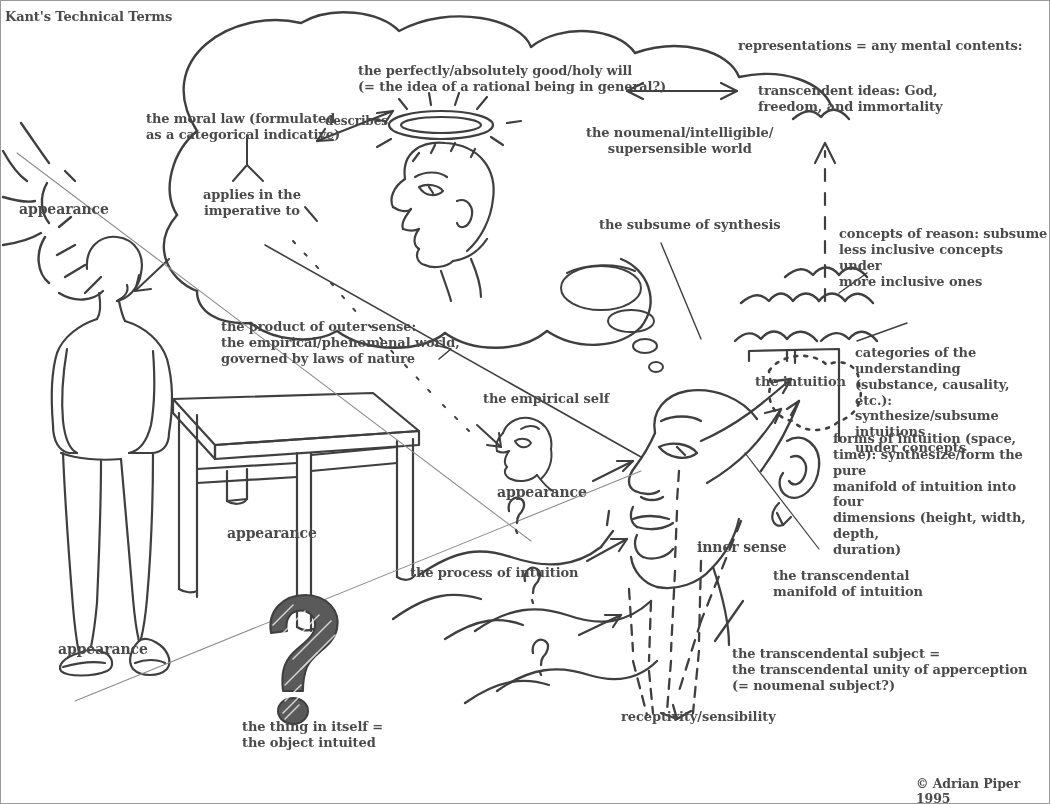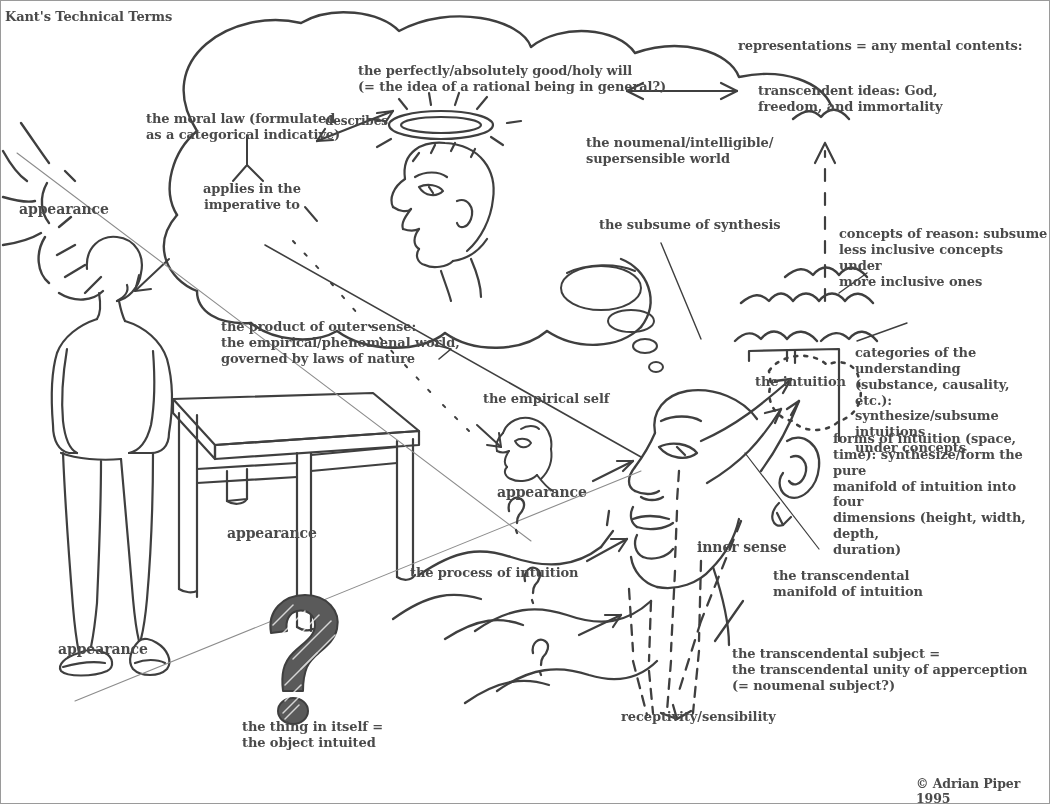--- a/index.html
+++ b/index.html
@@ -32,21 +32,21 @@
     color: #4a4a4a;
     line-height: 1.22;
     white-space: pre-line;
     letter-spacing: -0.1px;
   }
   .t13 { font-size: 13px; }
   .t12 { font-size: 14px; }
   .t115 { font-size: 12px; }
   .title { font-size: 13px; color: #4a4a4a; }
   .credit { font-size: 12.5px; }
-  .ctr { text-align: center; }
+  .ctr { text-align: center; margin-top: 6px; }
 </style>
 </head>
 <body>
 
 <div id="page">
 
   <svg id="art" viewBox="0 0 1050 804" xmlns="http://www.w3.org/2000/svg">
     <g fill="none" stroke="#3f3f3f" stroke-linecap="round" stroke-linejoin="round">
 
       <g stroke-width="2.4">
@@ -422,21 +422,21 @@
   <div class="lbl t115" style="left:324px; top:113px;">describes</div>
 
   <div class="lbl t13" style="left:737px; top:37px;">representations = any mental contents:</div>
 
   <div class="lbl t13" style="left:357px; top:62px;">the perfectly/absolutely good/holy will
 (= the idea of a rational being in general?)</div>
 
   <div class="lbl t13" style="left:757px; top:82px;">transcendent ideas: God,
 freedom, and immortality</div>
 
-  <div class="lbl t13" style="left:585px; top:134px;">the noumenal/intelligible/
+  <div class="lbl t13" style="left:585px; top:124px;text-align:center;">the noumenal/intelligible/
 supersensible world</div>
 
   <div class="lbl t13" style="left:598px; top:216px;">the subsume of synthesis</div>
 
   <div class="lbl t13" style="left:838px; top:225px;">concepts of reason: subsume
 less inclusive concepts under
 more inclusive ones</div>
 
   <div class="lbl t13" style="left:854px; top:344px;">categories of the understanding
 (substance, causality, etc.):

